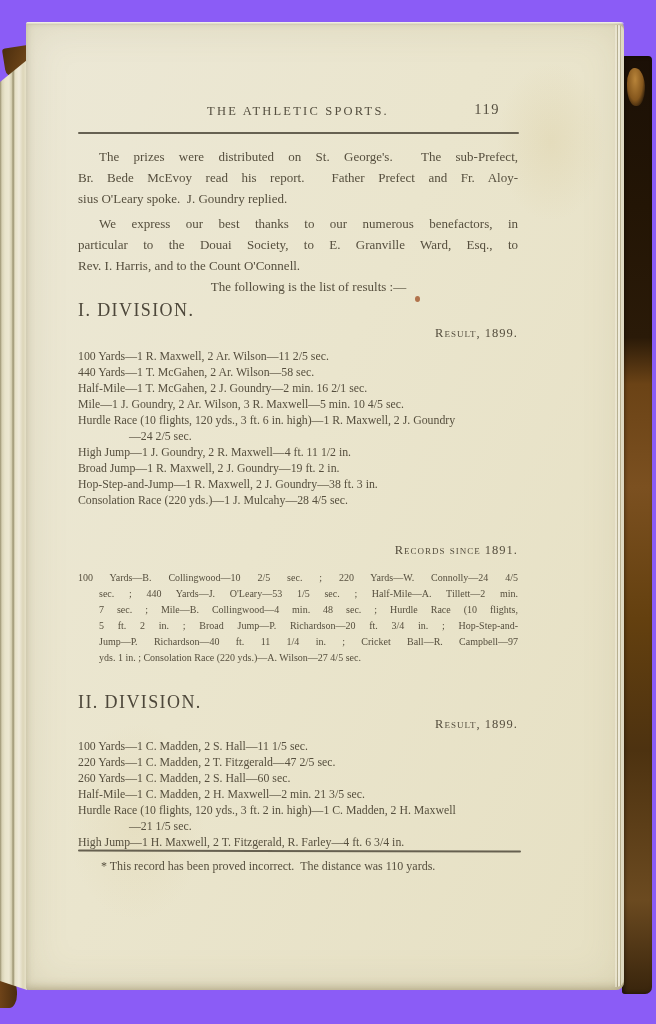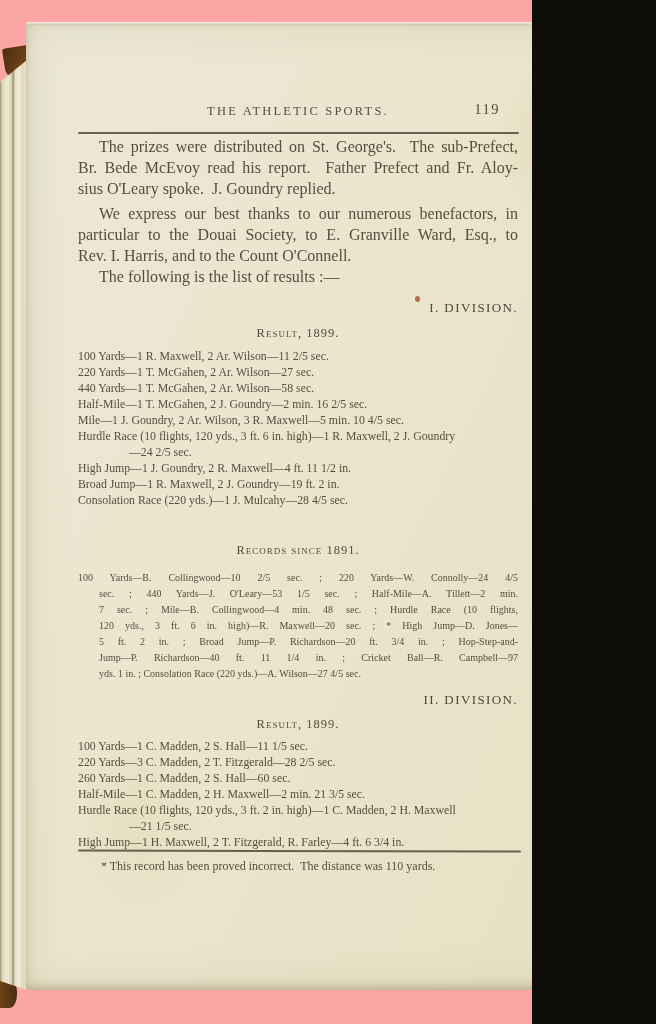--- a/index.html
+++ b/index.html
@@ -1,18 +1,18 @@
 <!DOCTYPE html>
 <html><head>
 <meta charset="utf-8">
 <style>
   html,body { margin:0; padding:0; background:#0e0d0a; }
   .photo {
-    position:relative; width:532px; height:1024px;
-    background:#fca5a5; overflow:hidden;
+    position:relative; width:656px; height:1024px;
+    background:#8b5cf6; overflow:hidden;
     font-family:"Liberation Serif", serif;
   }
   
   .cover-top-left {
     position:absolute; left:4px; top:46px; width:36px; height:30px;
     background:linear-gradient(120deg,#4a2d0e,#6e4518 60%,#3a2409);
     transform:rotate(-9deg); border-radius:3px 7px 3px 9px;
   }
   .corner-bottom-left {
     position:absolute; left:0; top:978px; width:17px; height:30px;
@@ -64,29 +64,29 @@
   .page { color:#564f3e; }
   .abs { position:absolute; left:52px; width:440px; }
 
   .running-head { top:82px; text-align:center; font-size:12.5px; letter-spacing:2.2px; color:#544e3f; }
   .rh-page { position:absolute; right:18px; top:-3px; font-size:14.5px; letter-spacing:1.5px; }
 
   .rule { position:absolute; left:52px; height:2px; background:#4f493b; opacity:.85; border-radius:1px; }
   .rule-top { top:110px; width:441px; }
   .rule-bottom { top:828px; width:443px; transform:rotate(.15deg); }
 
-  .intro { top:114px; font-size:16px; }
+  .intro { top:124px; font-size:13px; }
   .bline { line-height:21px; height:21px; overflow:hidden; }
   .j { text-align:justify; text-align-last:justify; }
-  .ind { text-indent:21px; }
+  .ind { text-indent:21px;text-align:center; }
   .para2 { margin-top:4px; }
 
-  .heading { text-align:right; font-size:13px; letter-spacing:1.4px; color:#4d473a; }
+  .heading { text-align:left; font-size:18px; letter-spacing:1.4px; color:#4d473a; }
   .h-div1 { top:278px; }
-  .sub { text-align:center; font-size:12.5px; font-variant:small-caps; letter-spacing:1px; color:#554e3e; }
+  .sub { text-align:right; font-size:12.5px; font-variant:small-caps; letter-spacing:1px; color:#554e3e; }
   .sub-div1 { top:304px; }
   .list { font-size:11.8px; }
   .lline { line-height:16px; height:16px; white-space:nowrap; overflow:visible;font-family:Liberation Serif, serif; }
   .cont { padding-left:51px; }
   .list1 { top:326px; }
   .rec-head { top:521px; }
   .records { top:548px; font-size:10px; }
   .rline { line-height:16px; height:16px; overflow:hidden; padding-left:21px; }
   .rline.first { padding-left:0; }
   .rline.last { text-align:left; text-align-last:left; }
@@ -130,49 +130,48 @@
       <div class="para3">
         <div class="bline ind">The following is the list of results :—</div>
       </div>
     </div>
 
     <div class="abs heading h-div1">I. DIVISION.</div>
     <div class="abs sub sub-div1">Result, 1899.</div>
 
     <div class="abs list list1">
       <div class="lline">100 Yards—1 R. Maxwell, 2 Ar. Wilson—11 2/5 sec.</div>
-      <div class="lline">220 Yards—1 T. McGahen, 2 Ar. Wilson—27 sec.</div>
       <div class="lline">440 Yards—1 T. McGahen, 2 Ar. Wilson—58 sec.</div>
-      <div class="lline">Half-Mile—1 T. McGahen, 2 J. Goundry—2 min. 16 2/5 sec.</div>
+      <div class="lline">Half-Mile—1 T. McGahen, 2 J. Goundry—2 min. 16 2/1 sec.</div>
       <div class="lline">Mile—1 J. Goundry, 2 Ar. Wilson, 3 R. Maxwell—5 min. 10 4/5 sec.</div>
       <div class="lline">Hurdle Race (10 flights, 120 yds., 3 ft. 6 in. high)—1 R. Maxwell, 2 J. Goundry</div>
       <div class="lline cont">—24 2/5 sec.</div>
       <div class="lline">High Jump—1 J. Goundry, 2 R. Maxwell—4 ft. 11 1/2 in.</div>
       <div class="lline">Broad Jump—1 R. Maxwell, 2 J. Goundry—19 ft. 2 in.</div>
+      <div class="lline">Hop-Step-and-Jump—1 R. Maxwell, 2 J. Goundry—38 ft. 3 in.</div>
       <div class="lline">Consolation Race (220 yds.)—1 J. Mulcahy—28 4/5 sec.</div>
     </div>
 
     <div class="abs sub rec-head">Records since 1891.</div>
 
     <div class="abs records">
       <div class="rline j first">100 Yards—B. Collingwood—10 2/5 sec. ; 220 Yards—W. Connolly—24 4/5</div>
       <div class="rline j">sec. ; 440 Yards—J. O'Leary—53 1/5 sec. ; Half-Mile—A. Tillett—2 min.</div>
       <div class="rline j">7 sec. ; Mile—B. Collingwood—4 min. 48 sec. ; Hurdle Race (10 flights,</div>
-      <div class="rline j">120 yds., 3 ft. 6 in. high)—R. Maxwell—20 sec. ; * High Jump—D. Jones—</div>
       <div class="rline j">5 ft. 2 in. ; Broad Jump—P. Richardson—20 ft. 3/4 in. ; Hop-Step-and-</div>
       <div class="rline j">Jump—P. Richardson—40 ft. 11 1/4 in. ; Cricket Ball—R. Campbell—97</div>
       <div class="rline last">yds. 1 in. ; Consolation Race (220 yds.)—A. Wilson—27 4/5 sec.</div>
     </div>
 
     <div class="abs heading h-div2">II. DIVISION.</div>
     <div class="abs sub sub-div2">Result, 1899.</div>
 
     <div class="abs list list2">
       <div class="lline">100 Yards—1 C. Madden, 2 S. Hall—11 1/5 sec.</div>
-      <div class="lline">220 Yards—3 C. Madden, 2 T. Fitzgerald—28 2/5 sec.</div>
+      <div class="lline">220 Yards—1 C. Madden, 2 T. Fitzgerald—47 2/5 sec.</div>
       <div class="lline">260 Yards—1 C. Madden, 2 S. Hall—60 sec.</div>
       <div class="lline">Half-Mile—1 C. Madden, 2 H. Maxwell—2 min. 21 3/5 sec.</div>
       <div class="lline">Hurdle Race (10 flights, 120 yds., 3 ft. 2 in. high)—1 C. Madden, 2 H. Maxwell</div>
       <div class="lline cont">—21 1/5 sec.</div>
       <div class="lline">High Jump—1 H. Maxwell, 2 T. Fitzgerald, R. Farley—4 ft. 6 3/4 in.</div>
     </div>
 
     <div class="rule rule-bottom"></div>
     <div class="abs footnote">* This record has been proved incorrect.&nbsp; The distance was 110 yards.</div>
   </div>

